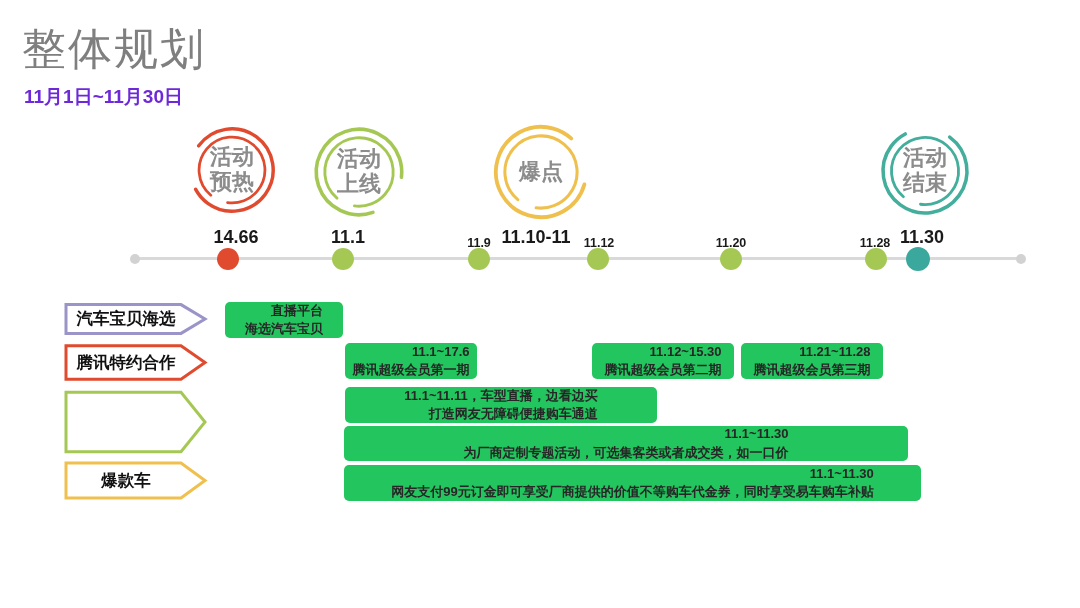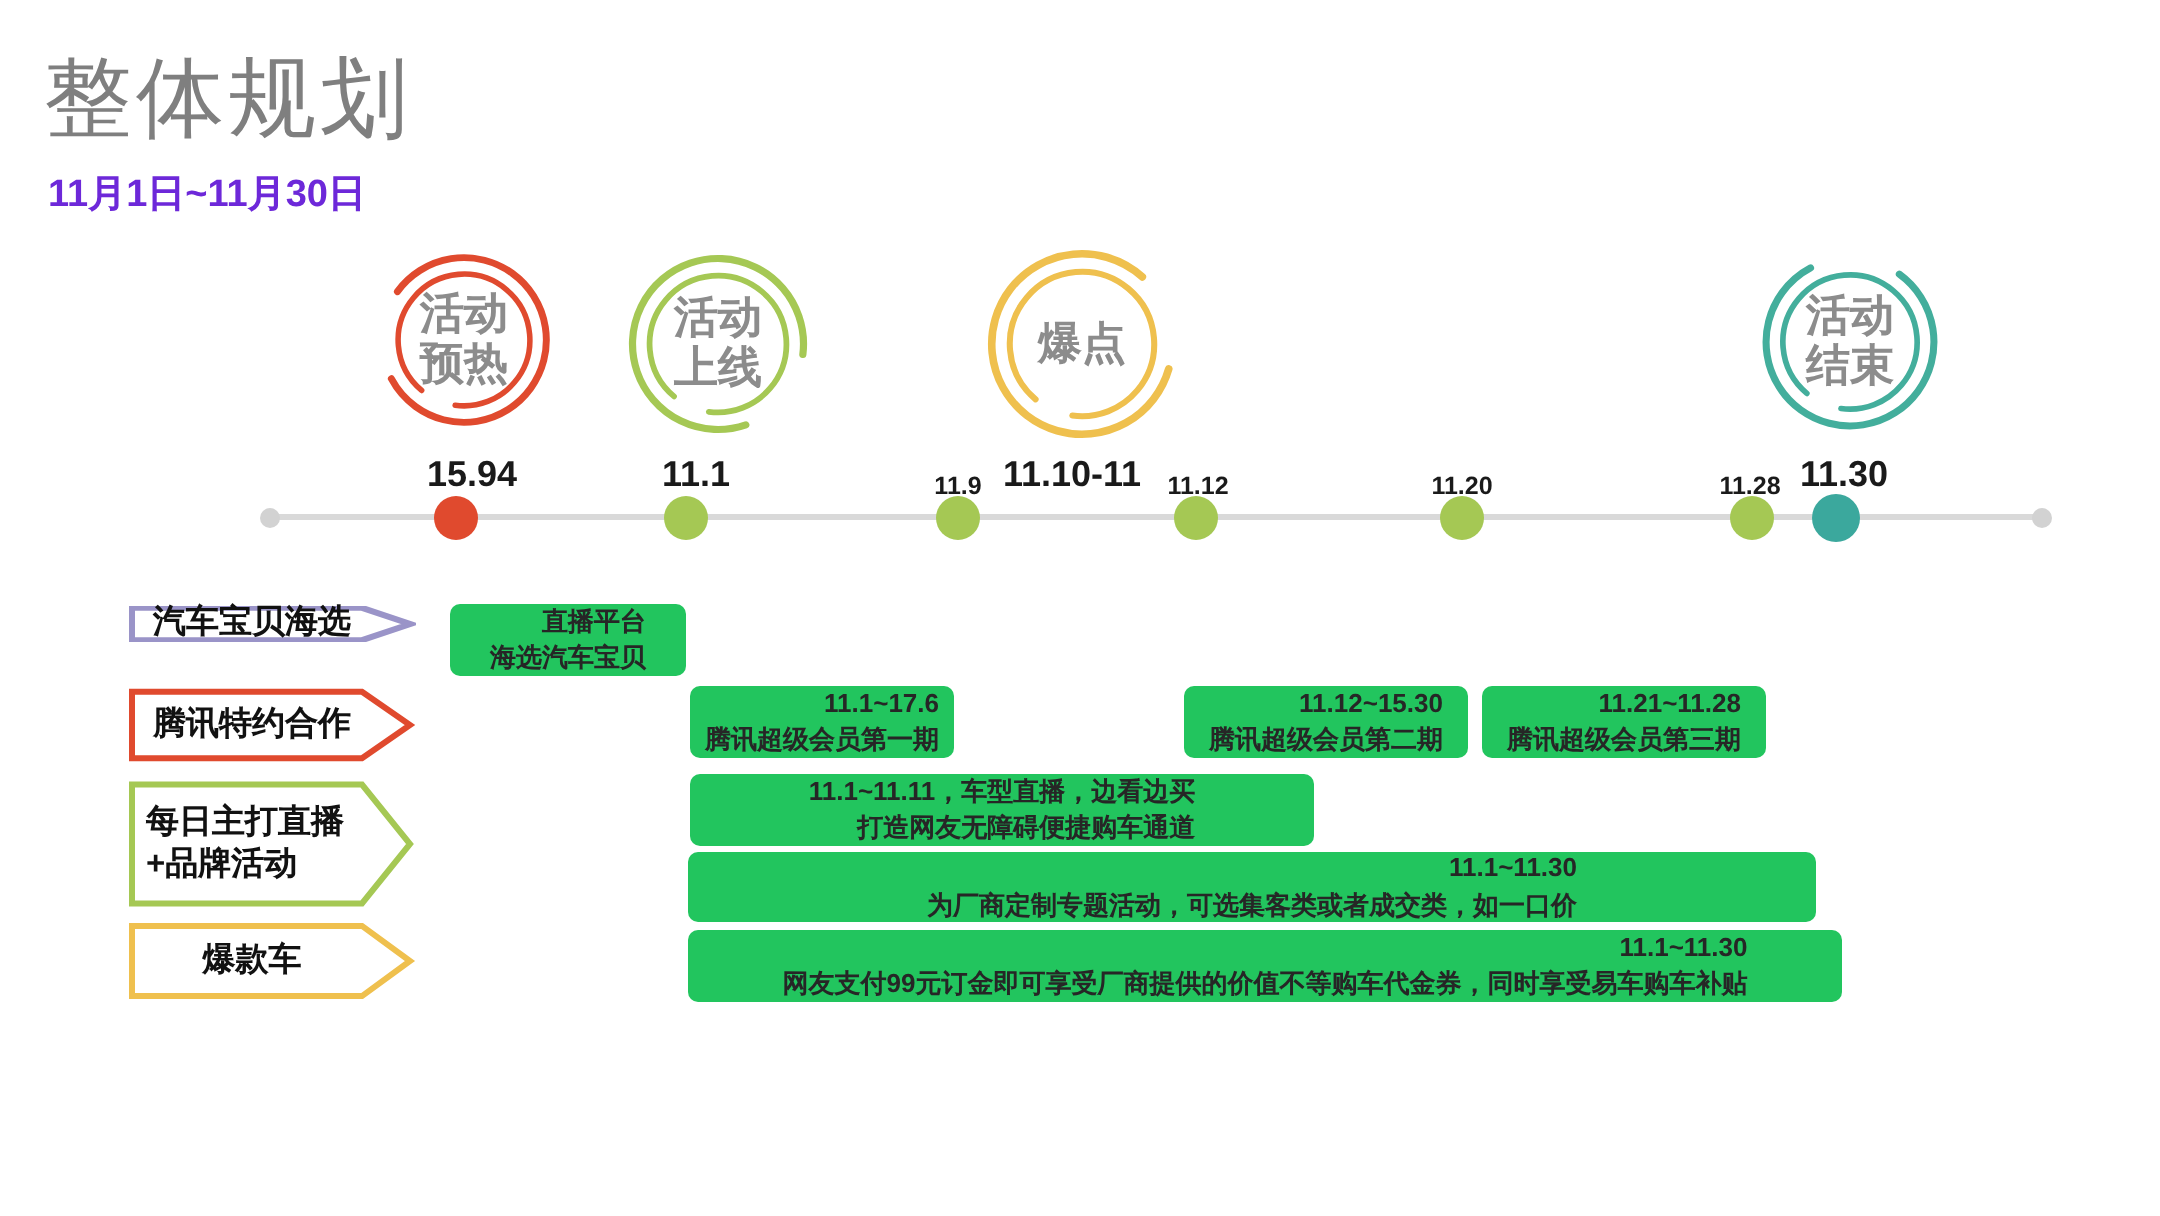--- a/index.html
+++ b/index.html
@@ -65,21 +65,21 @@
   <div class="dot" style="left: 135px; width: 10px; height: 10px; --c: #d2d2d2;"></div>
     <div class="dot" style="left: 228px; width: 22px; height: 22px; --c: #e04a2e;"></div>
     <div class="dot" style="left: 343px; width: 22px; height: 22px; --c: #a5c854;"></div>
     <div class="dot" style="left: 479px; width: 22px; height: 22px; --c: #a5c854;"></div>
     <div class="dot" style="left: 598px; width: 22px; height: 22px; --c: #a5c854;"></div>
     <div class="dot" style="left: 731px; width: 22px; height: 22px; --c: #a5c854;"></div>
     <div class="dot" style="left: 876px; width: 22px; height: 22px; --c: #a5c854;"></div>
     <div class="dot" style="left: 918px; width: 24px; height: 24px; --c: #3ba89d;"></div>
     <div class="dot" style="left: 1021px; width: 10px; height: 10px; --c: #d2d2d2;"></div>
 
-  <div class="tl-label lg" style="left: 236px;">15.94</div>
+  <div class="tl-label lg" style="left: 236px;">14.66</div>
     <div class="tl-label lg" style="left: 348px;">11.1</div>
     <div class="tl-label sm" style="left: 479px;">11.9</div>
     <div class="tl-label lg" style="left: 536px;">11.10-11</div>
     <div class="tl-label sm" style="left: 599px;">11.12</div>
     <div class="tl-label sm" style="left: 731px;">11.20</div>
     <div class="tl-label sm" style="left: 875px;">11.28</div>
     <div class="tl-label lg" style="left: 922px;">11.30</div>
 
   <div class="milestone" style="left: 232px; top: 170px; width: 104px; height: 104px; --c: #e04a2e; --rot: -144deg;">
       <svg viewBox="0 0 120 120" aria-hidden="true">
@@ -106,38 +106,36 @@
     </div>
     <div class="milestone" style="left: 925px; top: 171px; width: 106px; height: 106px; --c: #43ae9c; --rot: -54deg;">
       <svg viewBox="0 0 120 120" aria-hidden="true">
         <circle class="ring-outer" cx="60" cy="60" r="47.5"></circle>
         <circle class="ring-inner" cx="60" cy="60" r="38"></circle>
       </svg>
       <div class="m-label">活动
 结束</div>
     </div>
 
-  <div class="track-arrow" style="left: 64px; top: 303px; width: 144px; height: 18px; --c: #9a94c8;">
+  <div class="track-arrow" style="left: 64px; top: 303px; width: 144px; height: 32px; --c: #9a94c8;">
       <svg viewBox="0 0 144 40" preserveAspectRatio="none" aria-hidden="true">
         <polygon points="2,2 117,2 141,20 117,38 2,38"></polygon>
       </svg>
       <div class="t-label">汽车宝贝海选</div>
     </div>
     <div class="track-arrow" style="left: 64px; top: 344px; width: 144px; height: 37px; --c: #e04a2e;">
       <svg viewBox="0 0 144 40" preserveAspectRatio="none" aria-hidden="true">
         <polygon points="2,2 117,2 141,20 117,38 2,38"></polygon>
       </svg>
       <div class="t-label">腾讯特约合作</div>
     </div>
     <div class="track-arrow left" style="left: 64px; top: 389px; width: 144px; height: 66px; --c: #a5c854;">
       <svg viewBox="0 0 144 40" preserveAspectRatio="none" aria-hidden="true">
         <polygon points="2,2 117,2 141,20 117,38 2,38"></polygon>
       </svg>
-      <div class="t-label">每日主打直播
-+品牌活动</div>
     </div>
     <div class="track-arrow" style="left: 64px; top: 461px; width: 144px; height: 39px; --c: #efc04e;">
       <svg viewBox="0 0 144 40" preserveAspectRatio="none" aria-hidden="true">
         <polygon points="2,2 117,2 141,20 117,38 2,38"></polygon>
       </svg>
       <div class="t-label">爆款车</div>
     </div>
 
   <div class="info-box" style="left: 225px; top: 302px; width: 118px; height: 36px;">直播平台
 海选汽车宝贝</div>

